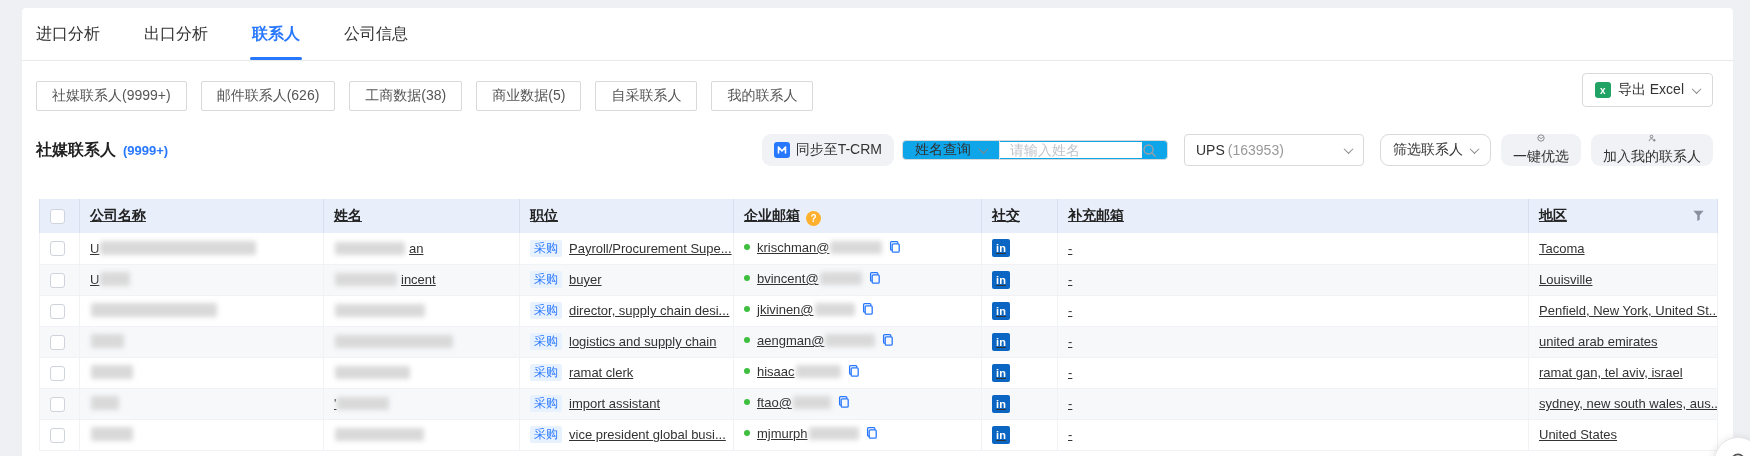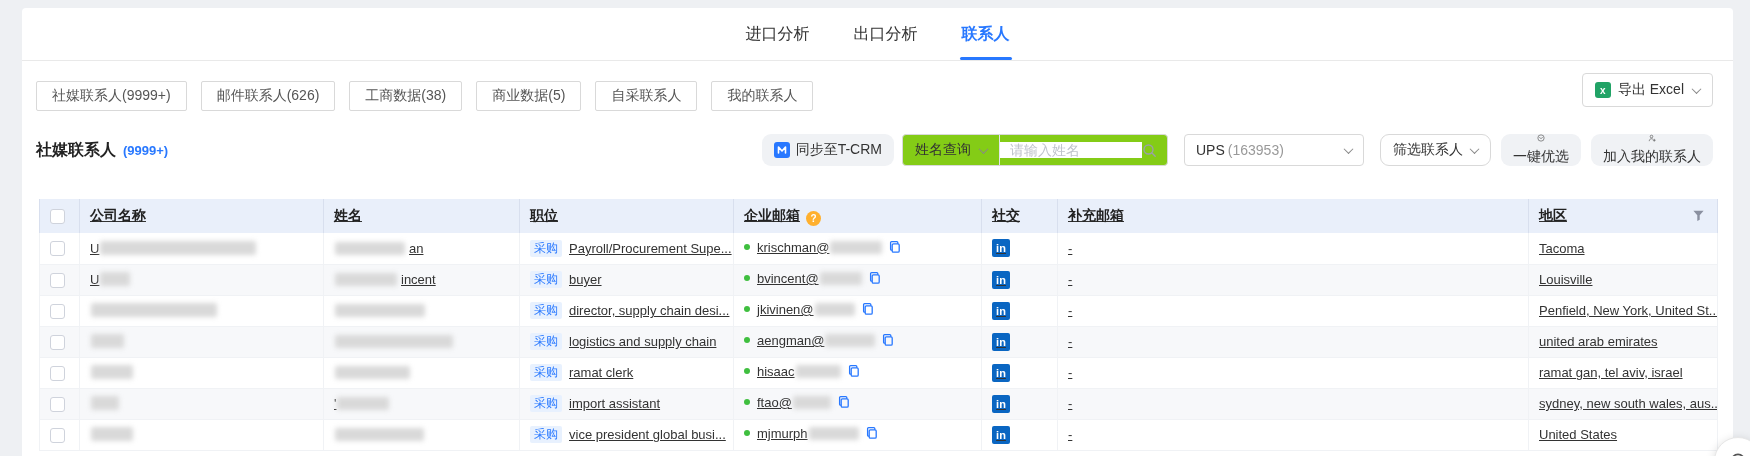--- a/index.html
+++ b/index.html
@@ -9,21 +9,21 @@
     background:#eef0f3;
     position:relative;
     color:#333;
   }
   .card {
     position:absolute; left:22px; top:8px; width:1711px; height:460px;
     background:#fff; border-radius:4px 4px 0 0;
   }
 
   
-  .tabs { height:53px; border-bottom:1px solid #e9e9e9; display:flex; align-items:stretch; padding:0 12px; gap:40px;justify-content:center; }
+  .tabs { height:53px; border-bottom:1px solid #e9e9e9; display:flex; align-items:stretch; padding:0 12px; gap:40px; }
   .tab { font-size:16px; color:#333; display:flex; align-items:center; position:relative; cursor:pointer; padding:0 2px; }
   .tab.active { color:#2878ff; font-weight:700; }
   .tab.active::after { content:""; position:absolute; left:0; right:0; bottom:0; height:3px; background:#2878ff; border-radius:2px; }
 
   
   .chips { display:flex; gap:14px; margin:20px 16px 0 14px; }
   .chip { height:30px; padding:0 15px; border:1px solid #d9d9d9; border-radius:2px; background:#fff;
           font-size:14px; color:#555; display:inline-flex; align-items:center; cursor:pointer; }
 
   .export-btn { position:absolute; top:65px; right:20px; height:34px; border:1px solid #d9d9d9; border-radius:4px;
@@ -37,21 +37,21 @@
   
   .toolbar { display:flex; align-items:center; margin-top:22px; padding:0 20px 0 14px; height:34px; }
   .sec-title { font-size:16px; font-weight:700; color:#222; }
   .sec-count { font-size:13px; color:#2878ff; margin-left:7px; font-weight:700; }
   .tb-spacer { flex:1; }
   .tb-btn { height:32px; display:inline-flex; align-items:center; gap:6px; font-size:14px; color:#333;
             border-radius:9px; padding:0 12px; cursor:pointer; white-space:nowrap; }
   .tb-gray { background:#f0f2f5; }
   .tb-bordered { background:#fff; border:1px solid #d9d9d9; }
   .tcrm-ic { width:16px; height:16px; background:#2878ff; border-radius:3px; display:flex; align-items:center; justify-content:center; }
-  .name-group { height:32px; border:1px solid #d9d9d9; border-radius:4px; display:flex; align-items:center; margin-left:8px; background:#84cc16; }
+  .name-group { height:20px; border:1px solid #d9d9d9; border-radius:4px; display:flex; align-items:center; margin-left:8px; background:#0ea5e9; }
   .name-query { display:flex; align-items:center; gap:7px; padding:0 12px; font-size:14px; color:#333; cursor:pointer; height:100%; }
   .vdiv { width:1px; height:100%; background:#e3e5e8; }
   .name-input { border:none; outline:none; width:142px; font-size:14px; padding:0 10px; color:#333;
                 font-family:"Liberation Sans","DejaVu Sans",sans-serif; }
   .name-input::placeholder { color:#c0c4cc; }
   .search-ic { margin-right:10px; display:flex; }
   .company-select { width:180px; height:32px; border:1px solid #d9d9d9; border-radius:4px; margin-left:16px;
                     display:flex; align-items:center; padding:0 11px; font-size:14px; cursor:pointer; background:#fff; }
   .cs-count { color:#999; margin-left:3px; }
   .cs-caret { margin-left:auto; }
@@ -101,20 +101,21 @@
 </style>
 </head>
 <body>
 
 <div class="card">
 
   <div class="tabs">
     <div class="tab">进口分析</div>
     <div class="tab">出口分析</div>
     <div class="tab active">联系人</div>
+    <div class="tab">公司信息</div>
   </div>
 
   <div class="chips">
     <div class="chip">社媒联系人(9999+)</div>
     <div class="chip">邮件联系人(626)</div>
     <div class="chip">工商数据(38)</div>
     <div class="chip">商业数据(5)</div>
     <div class="chip">自采联系人</div>
     <div class="chip">我的联系人</div>
   </div>

